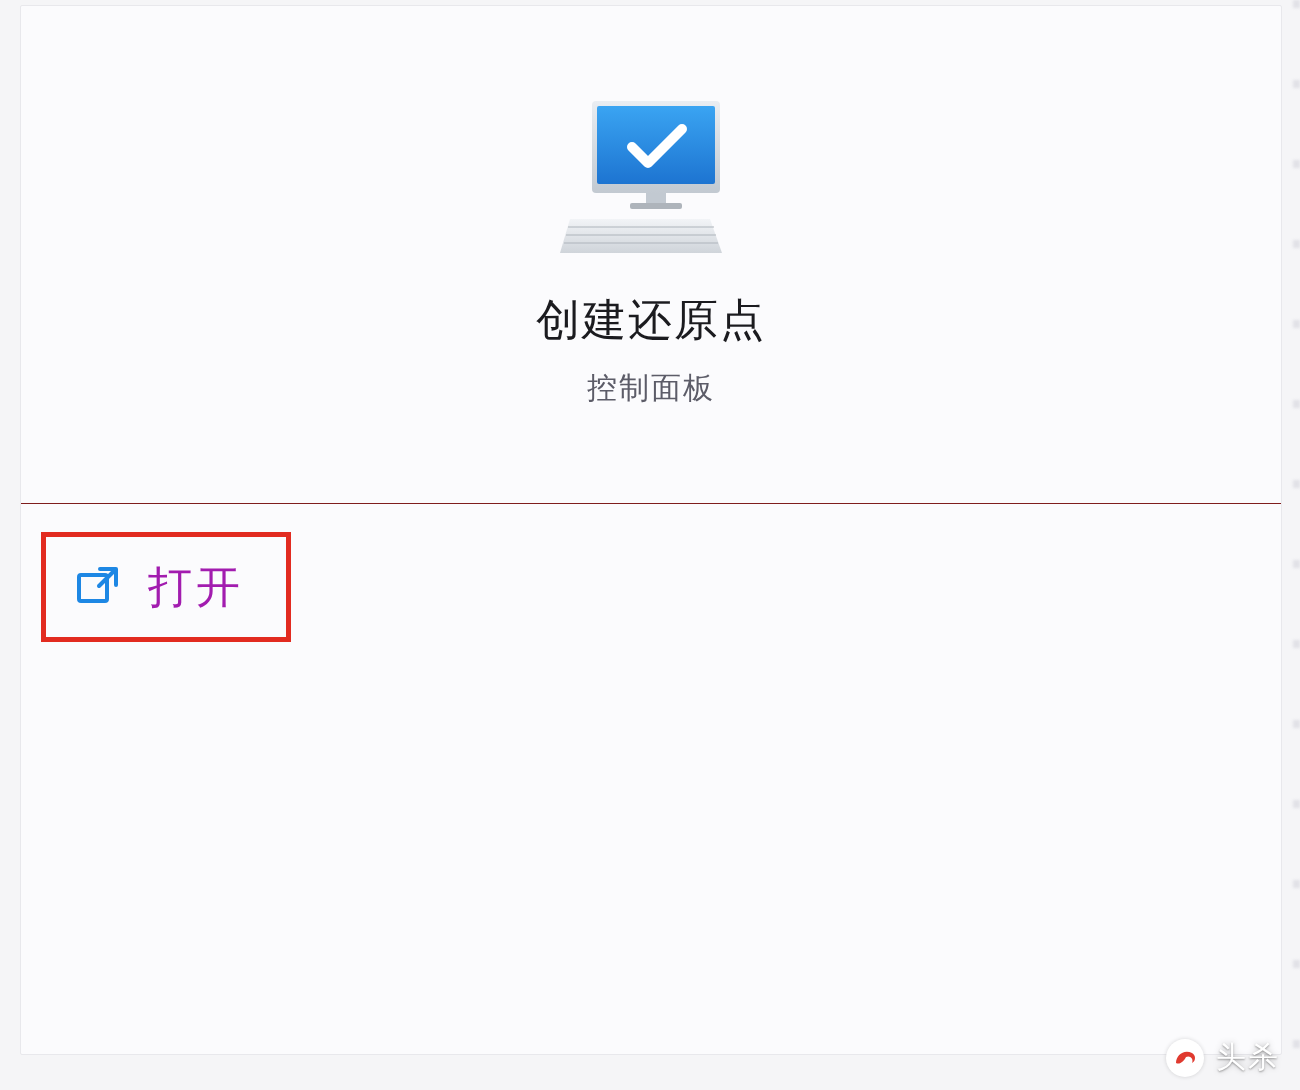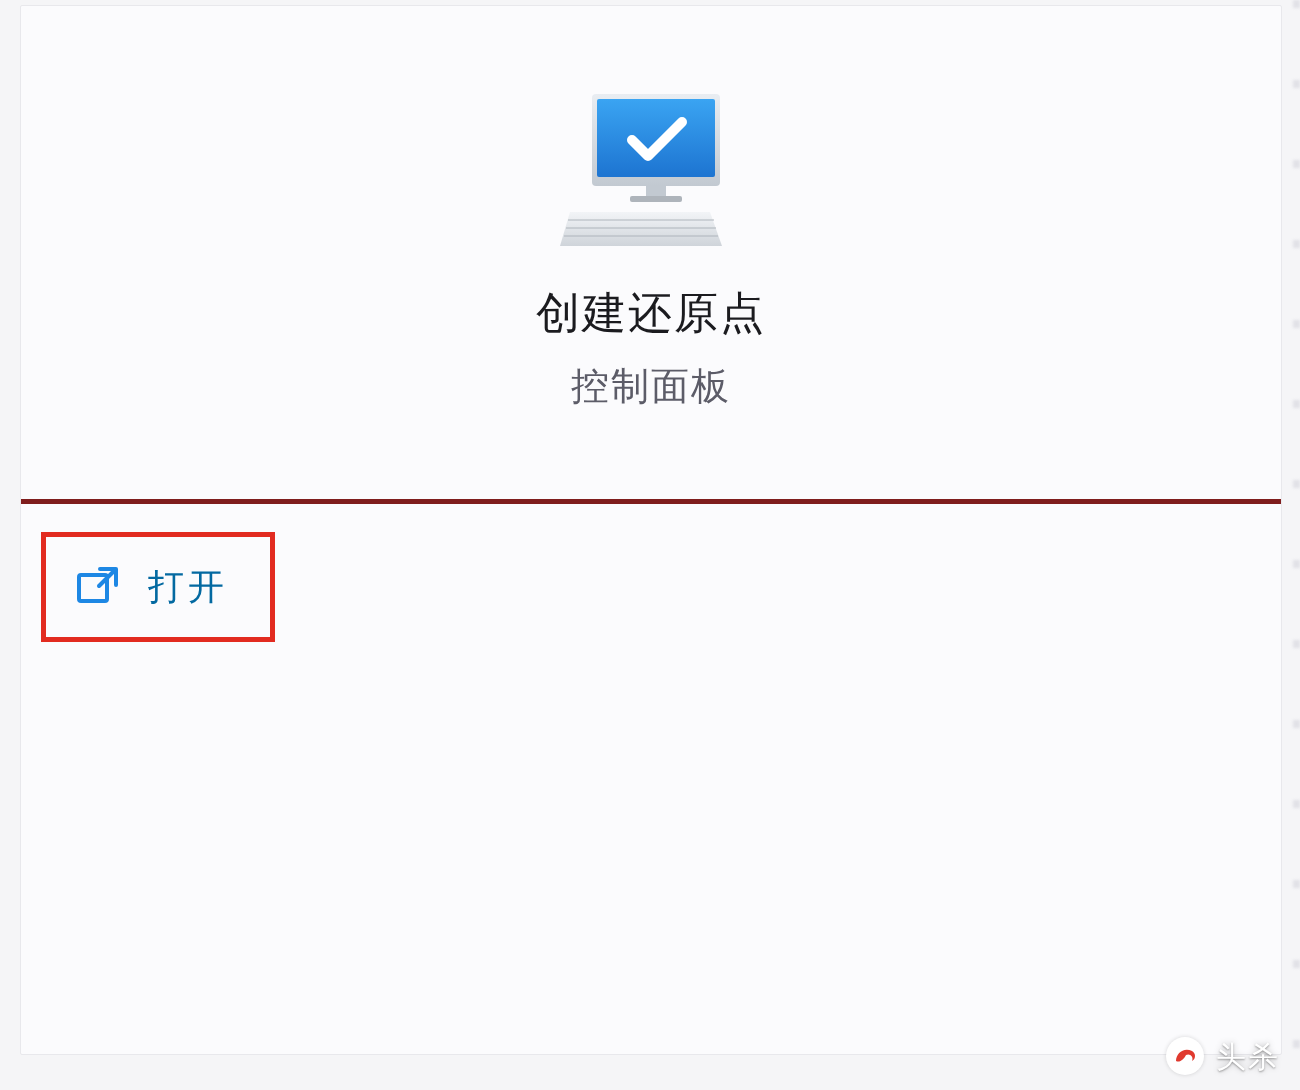--- a/index.html
+++ b/index.html
@@ -21,39 +21,39 @@
       border: 1px solid #e8e8ec;
       border-radius: 2px;
     }
     .hero {
       width: 100%;
       height: 498px;
       display: flex;
       flex-direction: column;
       align-items: center;
       justify-content: center;
-      border-bottom: 5px solid #7f1d1d;
+      border-bottom: 1px solid #7f1d1d;
     }
     .hero-icon {
       width: 190px;
       height: 160px;
       margin-bottom: 30px;
       display: flex;
       align-items: center;
       justify-content: center;
     }
     .hero-title {
       font-size: 44px;
       font-weight: 400;
       color: #1b1b1f;
       letter-spacing: 2px;
     }
     .hero-subtitle {
       margin-top: 18px;
-      font-size: 38px;
+      font-size: 30px;
       font-weight: 400;
       color: #5c5c68;
       letter-spacing: 2px;
     }
     .actions {
       padding: 28px 20px;
     }
     .open-btn {
       display: inline-flex;
       align-items: center;
@@ -63,29 +63,30 @@
       border: 5px solid #e22b20;
       background: transparent;
       cursor: pointer;
     }
     .open-btn-icon {
       display: inline-flex;
       align-items: center;
       justify-content: center;
     }
     .open-btn-label {
-      font-size: 36px;
-      color: #0369a1;
+      font-size: 44px;
+      color: #a21caf;
       letter-spacing: 4px;
     }
     .watermark {
       position: absolute;
       right: 20px;
       bottom: 12px;
       display: flex;
+      align-items: center;
       gap: 12px;
       color: #ffffff;
       text-shadow: 0 0 6px rgba(0,0,0,.25), 0 1px 2px rgba(0,0,0,.35);
       font-size: 30px;
       letter-spacing: 2px;
     }
     .watermark .wm-logo {
       width: 38px; height: 38px;
       border-radius: 50%;
       background: #fff;

